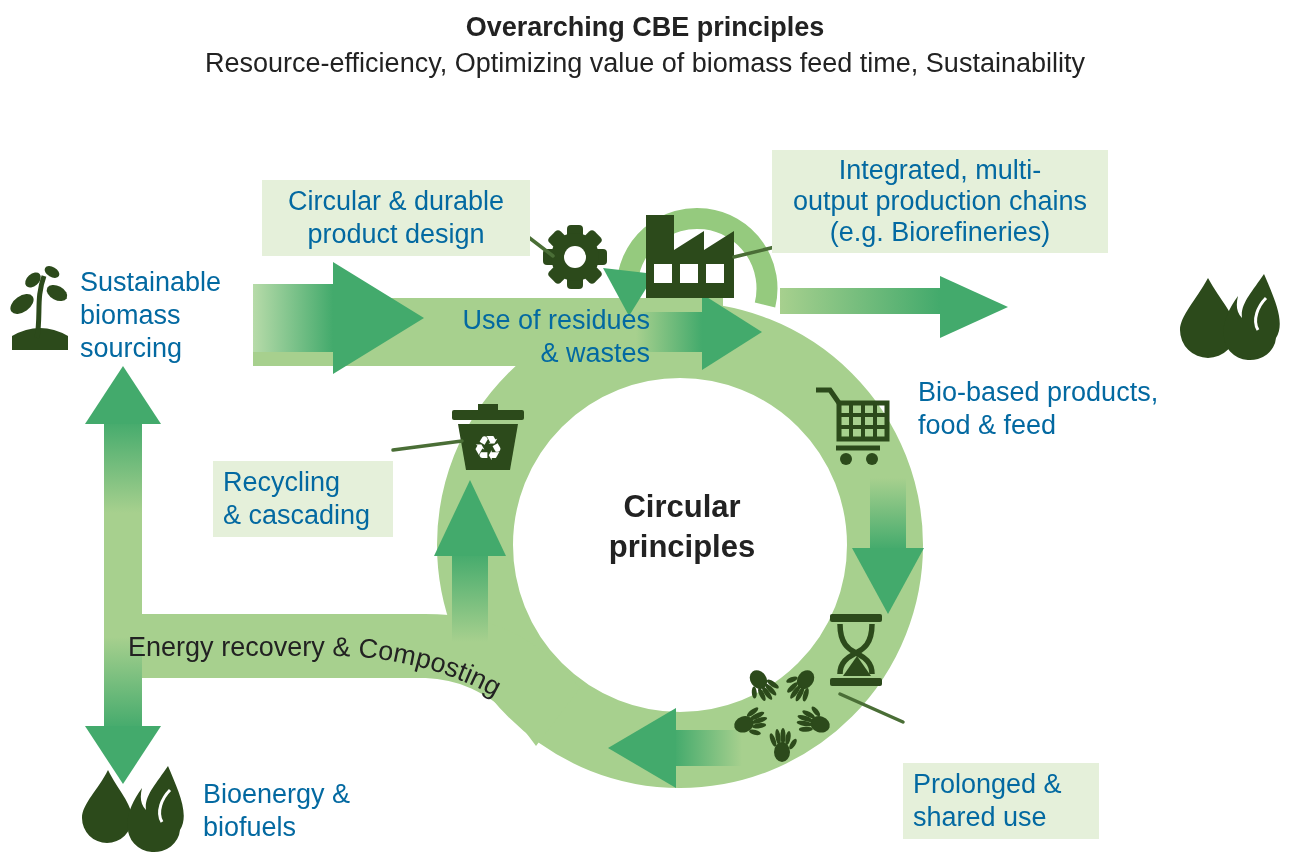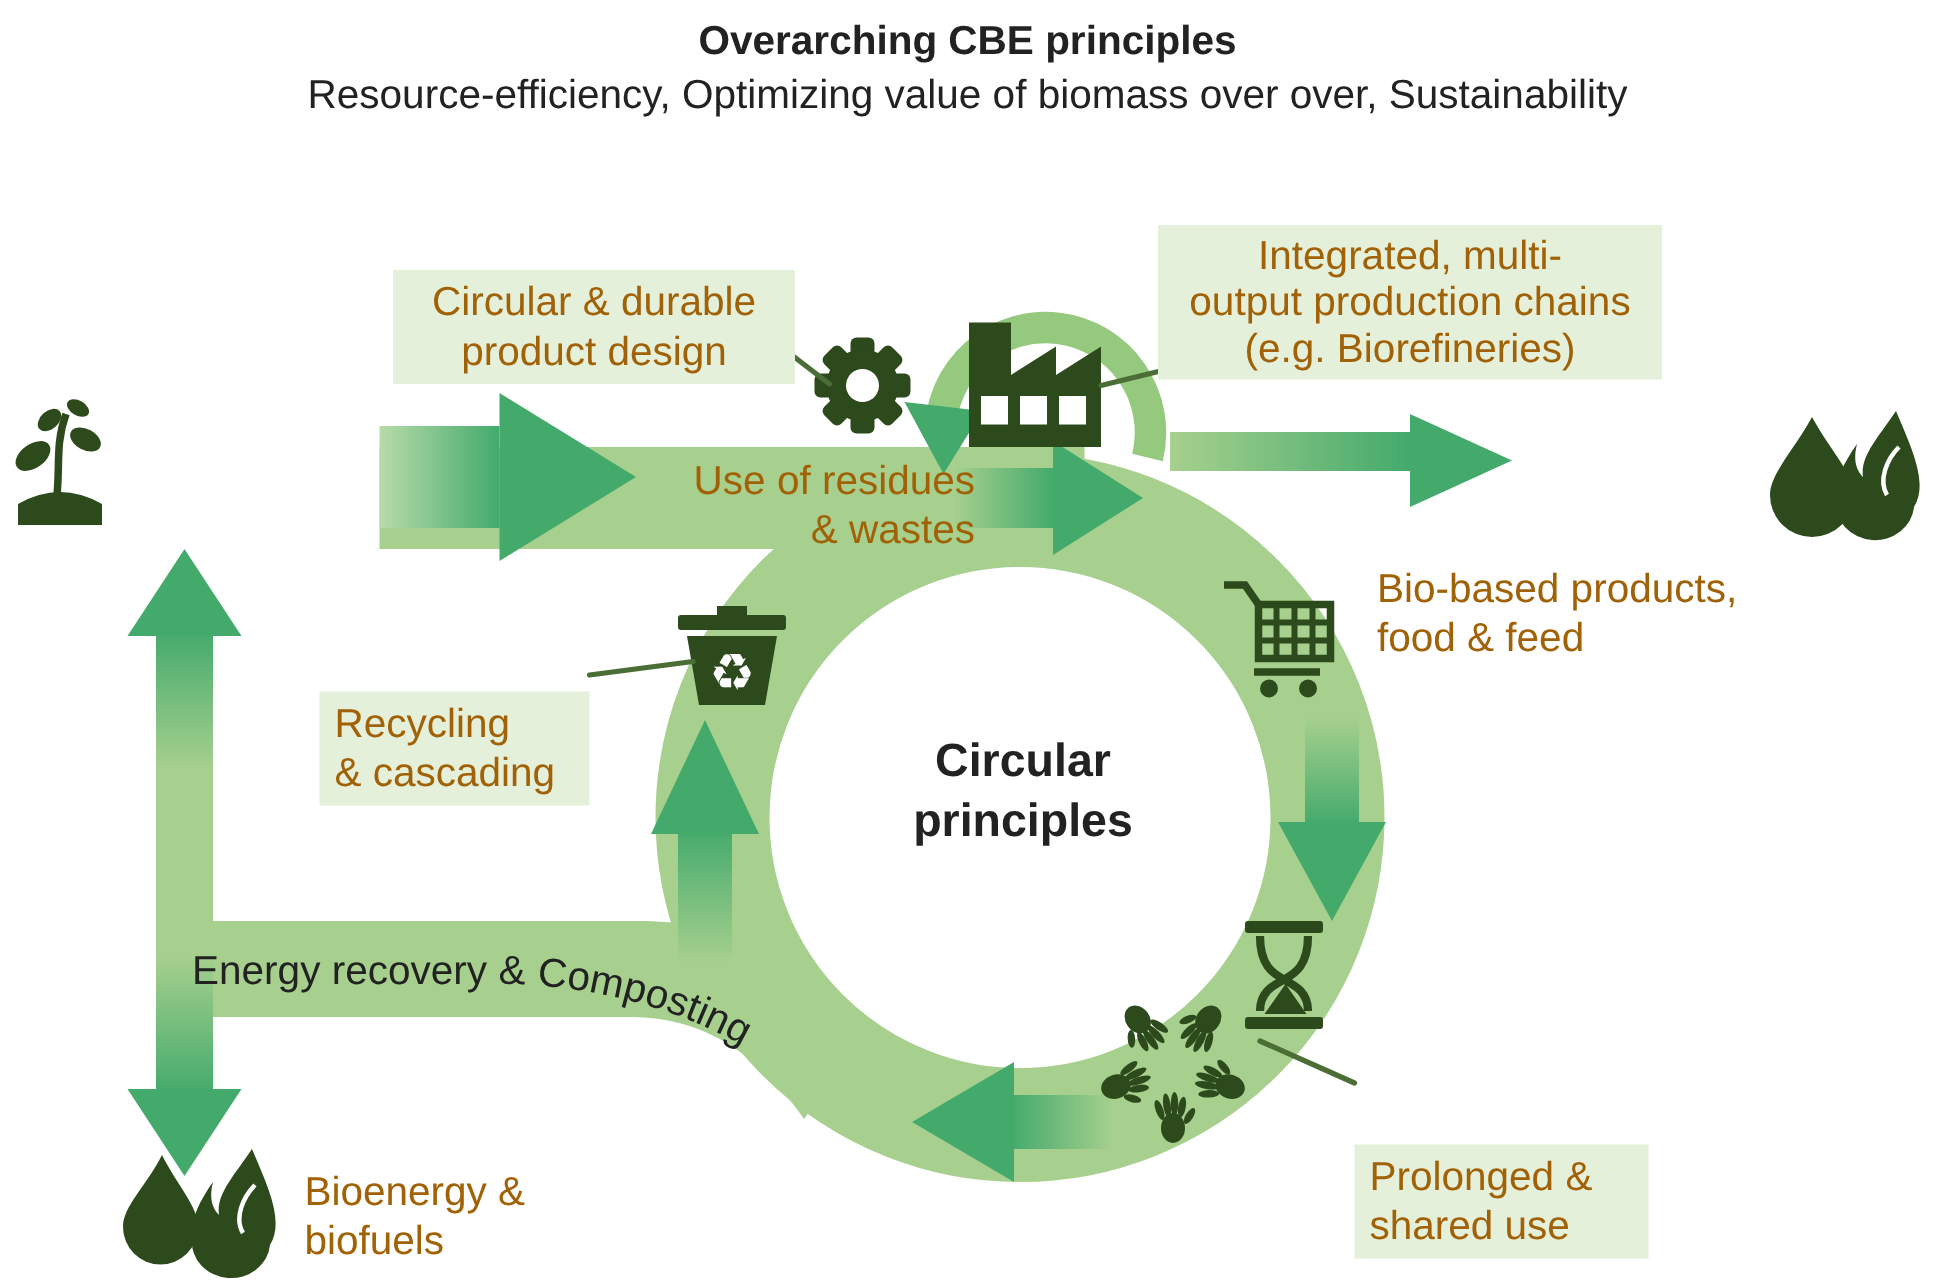--- a/index.html
+++ b/index.html
@@ -2,21 +2,21 @@
 <html><head>
 <meta charset="utf-8">
 <style>
   html,body{margin:0;padding:0;background:#fff;}
   .stage{position:relative;width:1290px;height:853px;background:#fff;overflow:hidden;
          font-family:"Liberation Sans",sans-serif;color:#222;}
   svg.diagram{position:absolute;left:0;top:0;}
   .title-head{position:absolute;top:12px;left:0;width:1290px;text-align:center;
               font-size:27px;font-weight:bold;}
   .title-sub{position:absolute;top:48px;left:0;width:1290px;text-align:center;font-size:27px;}
-  .lbl{position:absolute;white-space:pre-line;font-size:27px;line-height:33px;color:#a16207;}
+  .lbl{position:absolute;white-space:pre-line;font-size:27px;line-height:33px;color:#0369a1;}
   .box{background:#e5f0da;padding:5px 10px;text-align:center;}
   .left{text-align:left;margin-top:39px;}
   .center-label{position:absolute;left:540px;top:487px;width:284px;text-align:center;
                 font-size:31px;line-height:40px;font-weight:bold;white-space:pre-line;}
 </style>
 </head>
 <body>
 
 <div class="stage">
 
@@ -186,25 +186,28 @@
 
     <g stroke="#4a6e36" stroke-width="3.5" stroke-linecap="round">
       <line x1="523" y1="233" x2="553" y2="256"></line>
       <line x1="775" y1="247" x2="734" y2="257"></line>
       <line x1="393" y1="450" x2="462" y2="441"></line>
       <line x1="840" y1="694" x2="903" y2="722"></line>
     </g>
   </svg>
 
   <div class="title-head">Overarching CBE principles</div>
-  <div class="title-sub">Resource-efficiency, Optimizing value of biomass over over, Sustainability</div>
+  <div class="title-sub">Resource-efficiency, Optimizing value of biomass feed time, Sustainability</div>
 
   <div class="center-label">Circular
 principles</div>
 
+  <div class="lbl" style="left:80px;top:266px;">Sustainable
+biomass
+sourcing</div>
   <div class="lbl" style="left:400px;top:304px;width:250px;text-align:right;">Use of residues
 &amp; wastes</div>
   <div class="lbl" style="left:918px;top:376px;">Bio-based products,
 food &amp; feed</div>
   <div class="lbl" style="left:203px;top:778px;">Bioenergy &amp;
 biofuels</div>
 
   <div class="lbl box" style="left:262px;top:180px;width:248px;">Circular &amp; durable
 product design</div>
   <div class="lbl box" style="left:772px;top:150px;width:316px;line-height:31px;">Integrated, multi-

